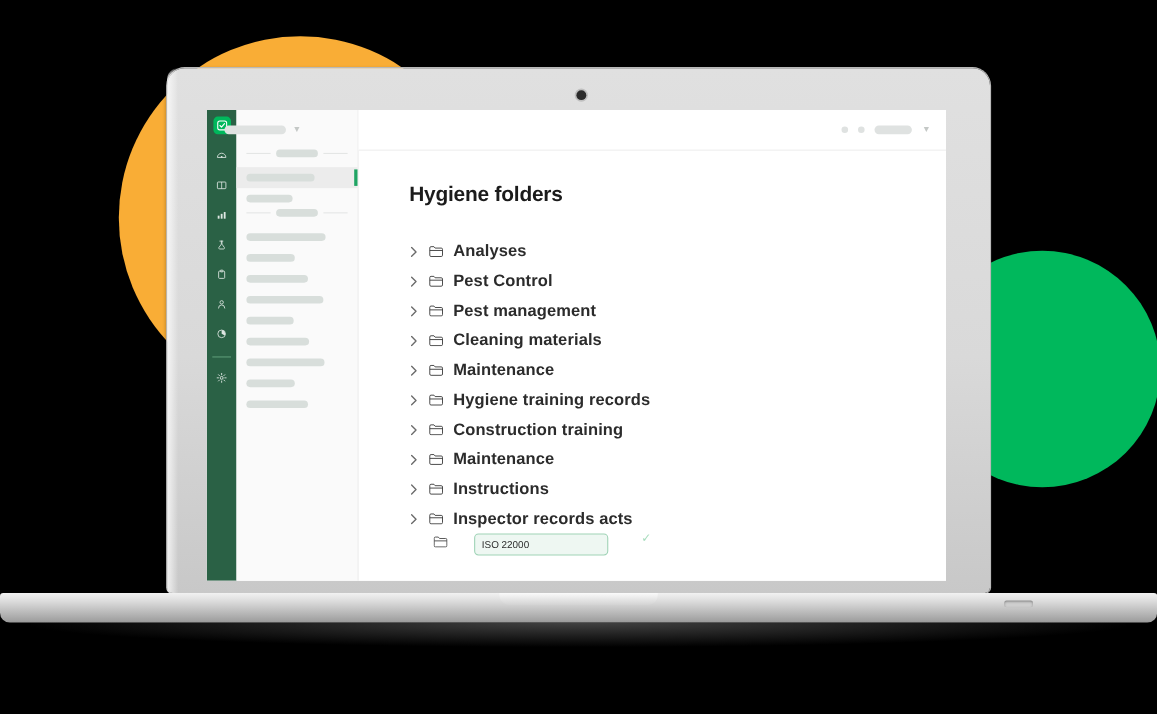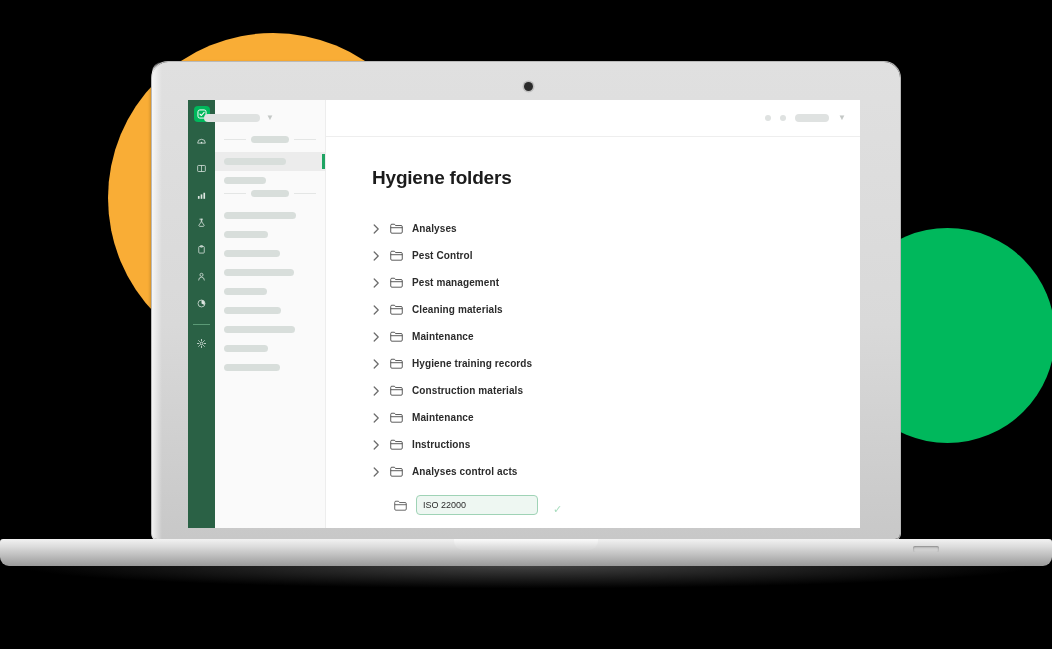--- a/index.html
+++ b/index.html
@@ -291,32 +291,32 @@
     align-items: center;
     justify-content: center;
     color: #6b6b6b;
   }
   .folder-row .folder-ico {
     width: 13px;
     display: flex;
     align-items: center;
   }
   .folder-row .label {
-    font-size: 10px;
+    font-size: 15px;
     font-weight: bold;
     color: #2b2b2b;
     letter-spacing: .1px;
   }
 
   
   #folder-edit-row {
     display: flex;
-    align-items: flex-end;
+    align-items: flex-start;
     height: 30px;
-    gap: 9px;
+    gap: 24px;
     padding-left: 22px;
   }
   #folder-name-input {
     width: 122px;
     height: 20px;
     box-sizing: border-box;
     border: 1px solid #9fd3b6;
     border-radius: 4px;
     background: #eef7f2;
     font-family: "Liberation Sans", sans-serif;
@@ -562,21 +562,21 @@
                   <svg width="7" height="10" viewBox="0 0 7 10" aria-hidden="true">
                     <path d="M1.2 1 L5.2 5 L1.2 9" fill="none" stroke="#6b6b6b" stroke-width="1.25" stroke-linecap="round" stroke-linejoin="round"></path>
                   </svg>
                 </span>
                 <span class="folder-ico">
                   <svg width="13" height="11" viewBox="0 0 18 15" aria-hidden="true">
                     <path d="M1 3.2a1.6 1.6 0 0 1 1.6-1.6h3.6l1.5 1.8h7.7A1.6 1.6 0 0 1 17 5v7.4a1.6 1.6 0 0 1-1.6 1.6H2.6A1.6 1.6 0 0 1 1 12.4Z" fill="none" stroke="#3a3a3a" stroke-width="1.15" stroke-linejoin="round"></path>
                     <line x1="1" y1="6.4" x2="17" y2="6.4" stroke="#3a3a3a" stroke-width="1.15"></line>
                   </svg>
                 </span>
-                <span class="label">Construction materials</span>
+                <span class="label">Construction training</span>
               </div>
               <div class="folder-row">
                 <span class="chevron">
                   <svg width="7" height="10" viewBox="0 0 7 10" aria-hidden="true">
                     <path d="M1.2 1 L5.2 5 L1.2 9" fill="none" stroke="#6b6b6b" stroke-width="1.25" stroke-linecap="round" stroke-linejoin="round"></path>
                   </svg>
                 </span>
                 <span class="folder-ico">
                   <svg width="13" height="11" viewBox="0 0 18 15" aria-hidden="true">
                     <path d="M1 3.2a1.6 1.6 0 0 1 1.6-1.6h3.6l1.5 1.8h7.7A1.6 1.6 0 0 1 17 5v7.4a1.6 1.6 0 0 1-1.6 1.6H2.6A1.6 1.6 0 0 1 1 12.4Z" fill="none" stroke="#3a3a3a" stroke-width="1.15" stroke-linejoin="round"></path>
@@ -604,21 +604,21 @@
                   <svg width="7" height="10" viewBox="0 0 7 10" aria-hidden="true">
                     <path d="M1.2 1 L5.2 5 L1.2 9" fill="none" stroke="#6b6b6b" stroke-width="1.25" stroke-linecap="round" stroke-linejoin="round"></path>
                   </svg>
                 </span>
                 <span class="folder-ico">
                   <svg width="13" height="11" viewBox="0 0 18 15" aria-hidden="true">
                     <path d="M1 3.2a1.6 1.6 0 0 1 1.6-1.6h3.6l1.5 1.8h7.7A1.6 1.6 0 0 1 17 5v7.4a1.6 1.6 0 0 1-1.6 1.6H2.6A1.6 1.6 0 0 1 1 12.4Z" fill="none" stroke="#3a3a3a" stroke-width="1.15" stroke-linejoin="round"></path>
                     <line x1="1" y1="6.4" x2="17" y2="6.4" stroke="#3a3a3a" stroke-width="1.15"></line>
                   </svg>
                 </span>
-                <span class="label">Analyses control acts</span>
+                <span class="label">Inspector records acts</span>
               </div>
             </div>
 
           <div id="folder-edit-row">
             <span class="folder-ico">
               <svg width="13" height="11" viewBox="0 0 18 15" aria-hidden="true">
                 <path d="M1 3.2a1.6 1.6 0 0 1 1.6-1.6h3.6l1.5 1.8h7.7A1.6 1.6 0 0 1 17 5v7.4a1.6 1.6 0 0 1-1.6 1.6H2.6A1.6 1.6 0 0 1 1 12.4Z" fill="none" stroke="#4a4a4a" stroke-width="1.15" stroke-linejoin="round"></path>
                 <line x1="1" y1="6.4" x2="17" y2="6.4" stroke="#4a4a4a" stroke-width="1.15"></line>
               </svg>
             </span>

